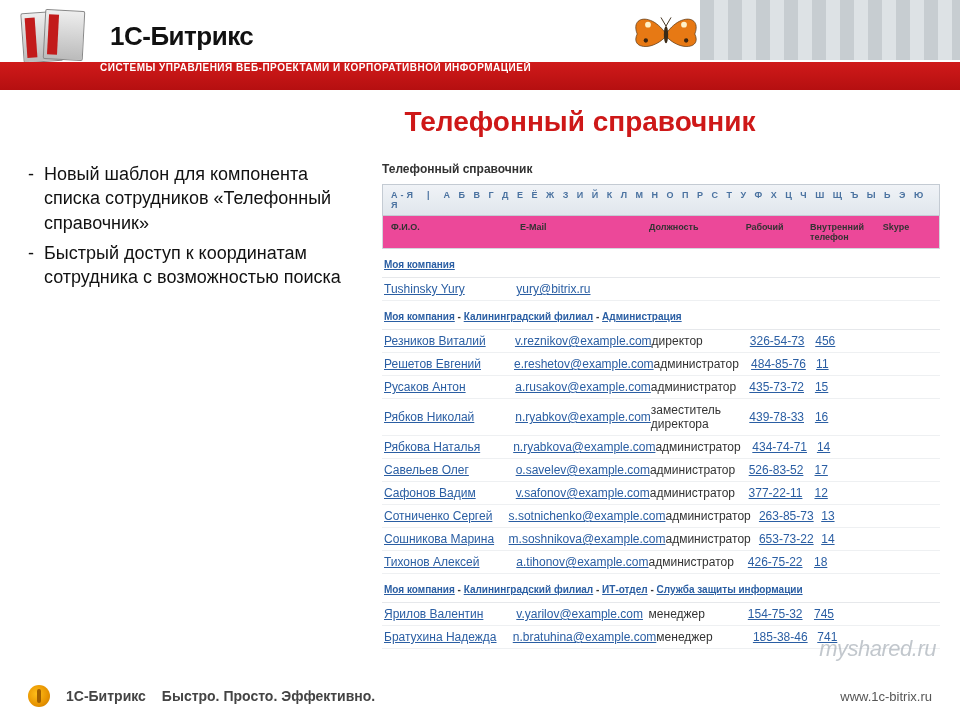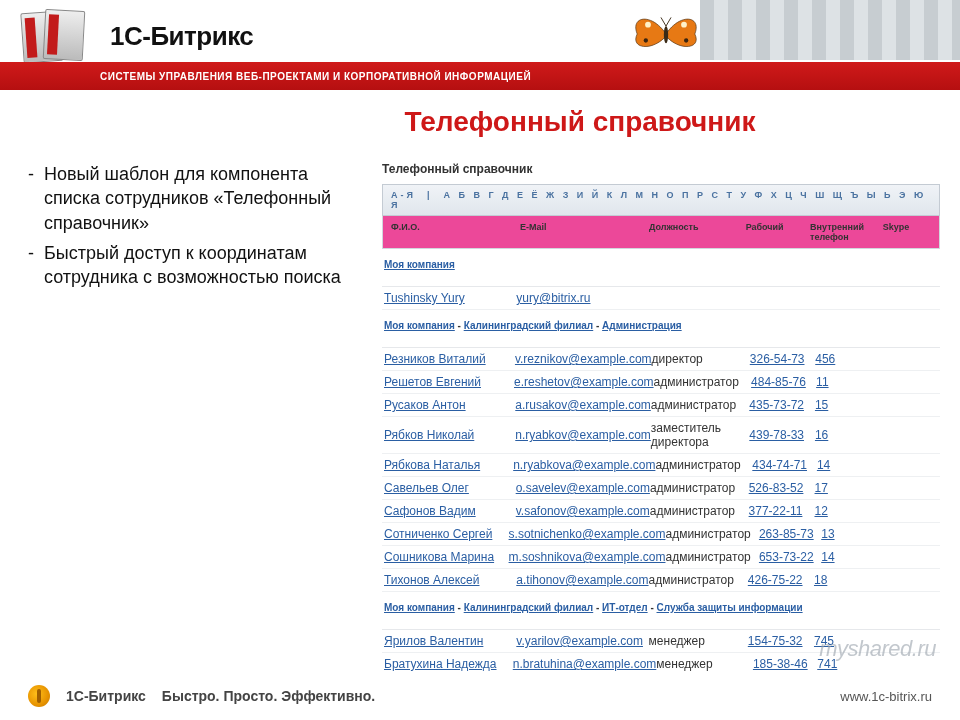--- a/index.html
+++ b/index.html
@@ -77,21 +77,20 @@
   .butterfly-icon svg { width: 100%; height: 100%; }
 
   .red-bar {
     position: absolute;
     left: 0;
     right: 0;
     top: 62px;
     height: 28px;
     background: linear-gradient(#d01a1a,#b50f10);
     display: flex;
-    align-items: center;
     padding-left: 100px;
     box-sizing: border-box;
   }
   .red-bar span {
     color: #fff;
     font-size: 10px;
     font-weight: 700;
     letter-spacing: 0.5px;
   }
 
@@ -157,21 +156,21 @@
     border: 1px solid #d2d7dd;
     border-top: none;
     padding: 6px 8px;
     font-size: 9px;
     font-weight: 700;
     color: #333;
   }
   .section-label {
     font-size: 10px;
     font-weight: 700;
-    padding: 10px 2px 16px;
+    padding: 10px 2px 7px;
     border-bottom: 1px solid #e6e8eb;
     color: #333;
   }
   .section-label .crumb { color: #2a5ea3; text-decoration: underline; }
   .section-label .crumb.plain { text-decoration: none; color: #333; }
   .row {
     display: grid;
     grid-template-columns: 1.6fr 1.6fr 1.2fr 0.8fr 0.9fr 0.6fr;
     padding: 4px 2px;
     border-bottom: 1px solid #eef0f2;

